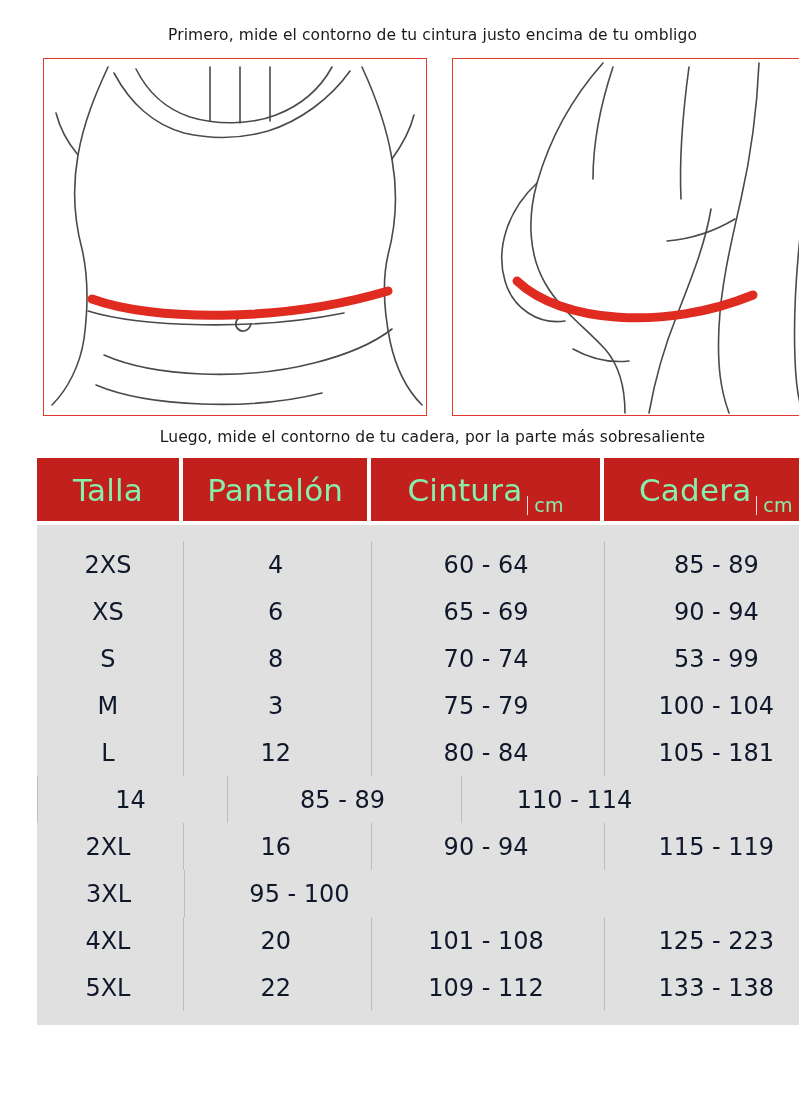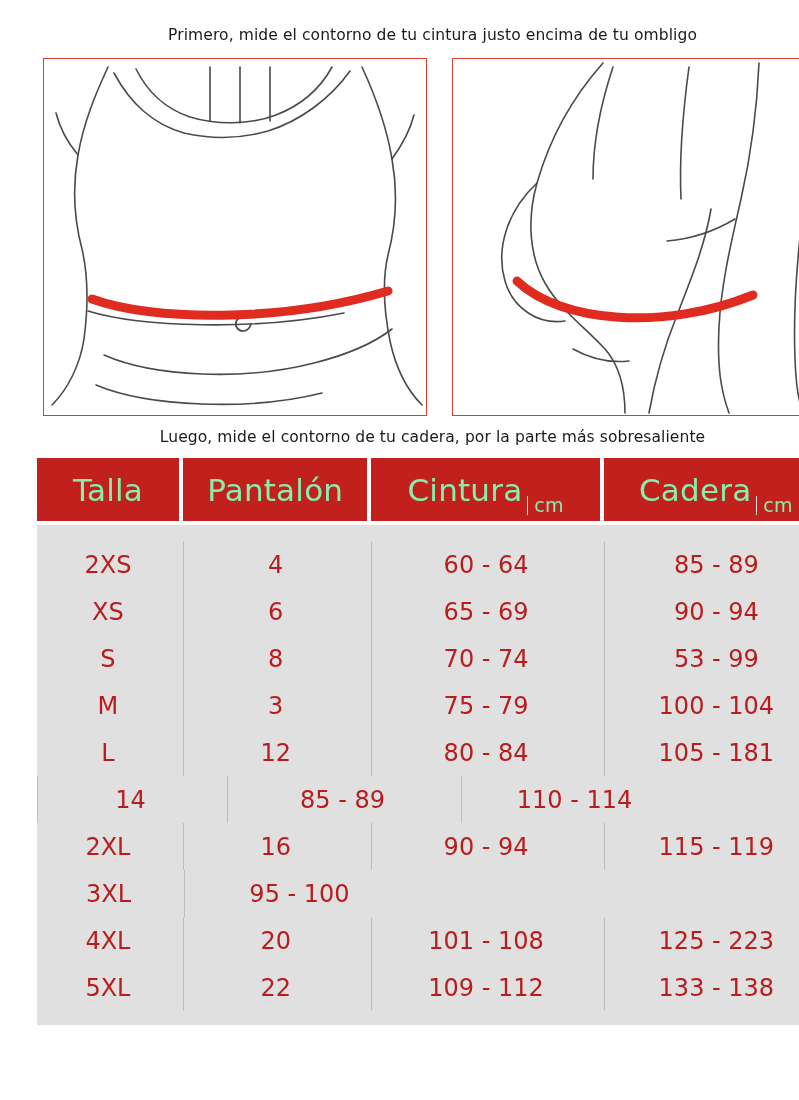--- a/index.html
+++ b/index.html
@@ -101,21 +101,21 @@
   }
   .tr {
     display: flex;
     gap: 4px;
     height: 47px;
     align-items: center;
   }
   .td {
     text-align: center;
     font-size: 24px;
-    color: #b91c1c;
+    color: #0f172a;
     box-sizing: border-box;
     height: 47px;
     display: flex;
     align-items: center;
     justify-content: center;
   }
   .td.sep {
     border-left: 1px solid #bdbdbd;
   }
 </style>

